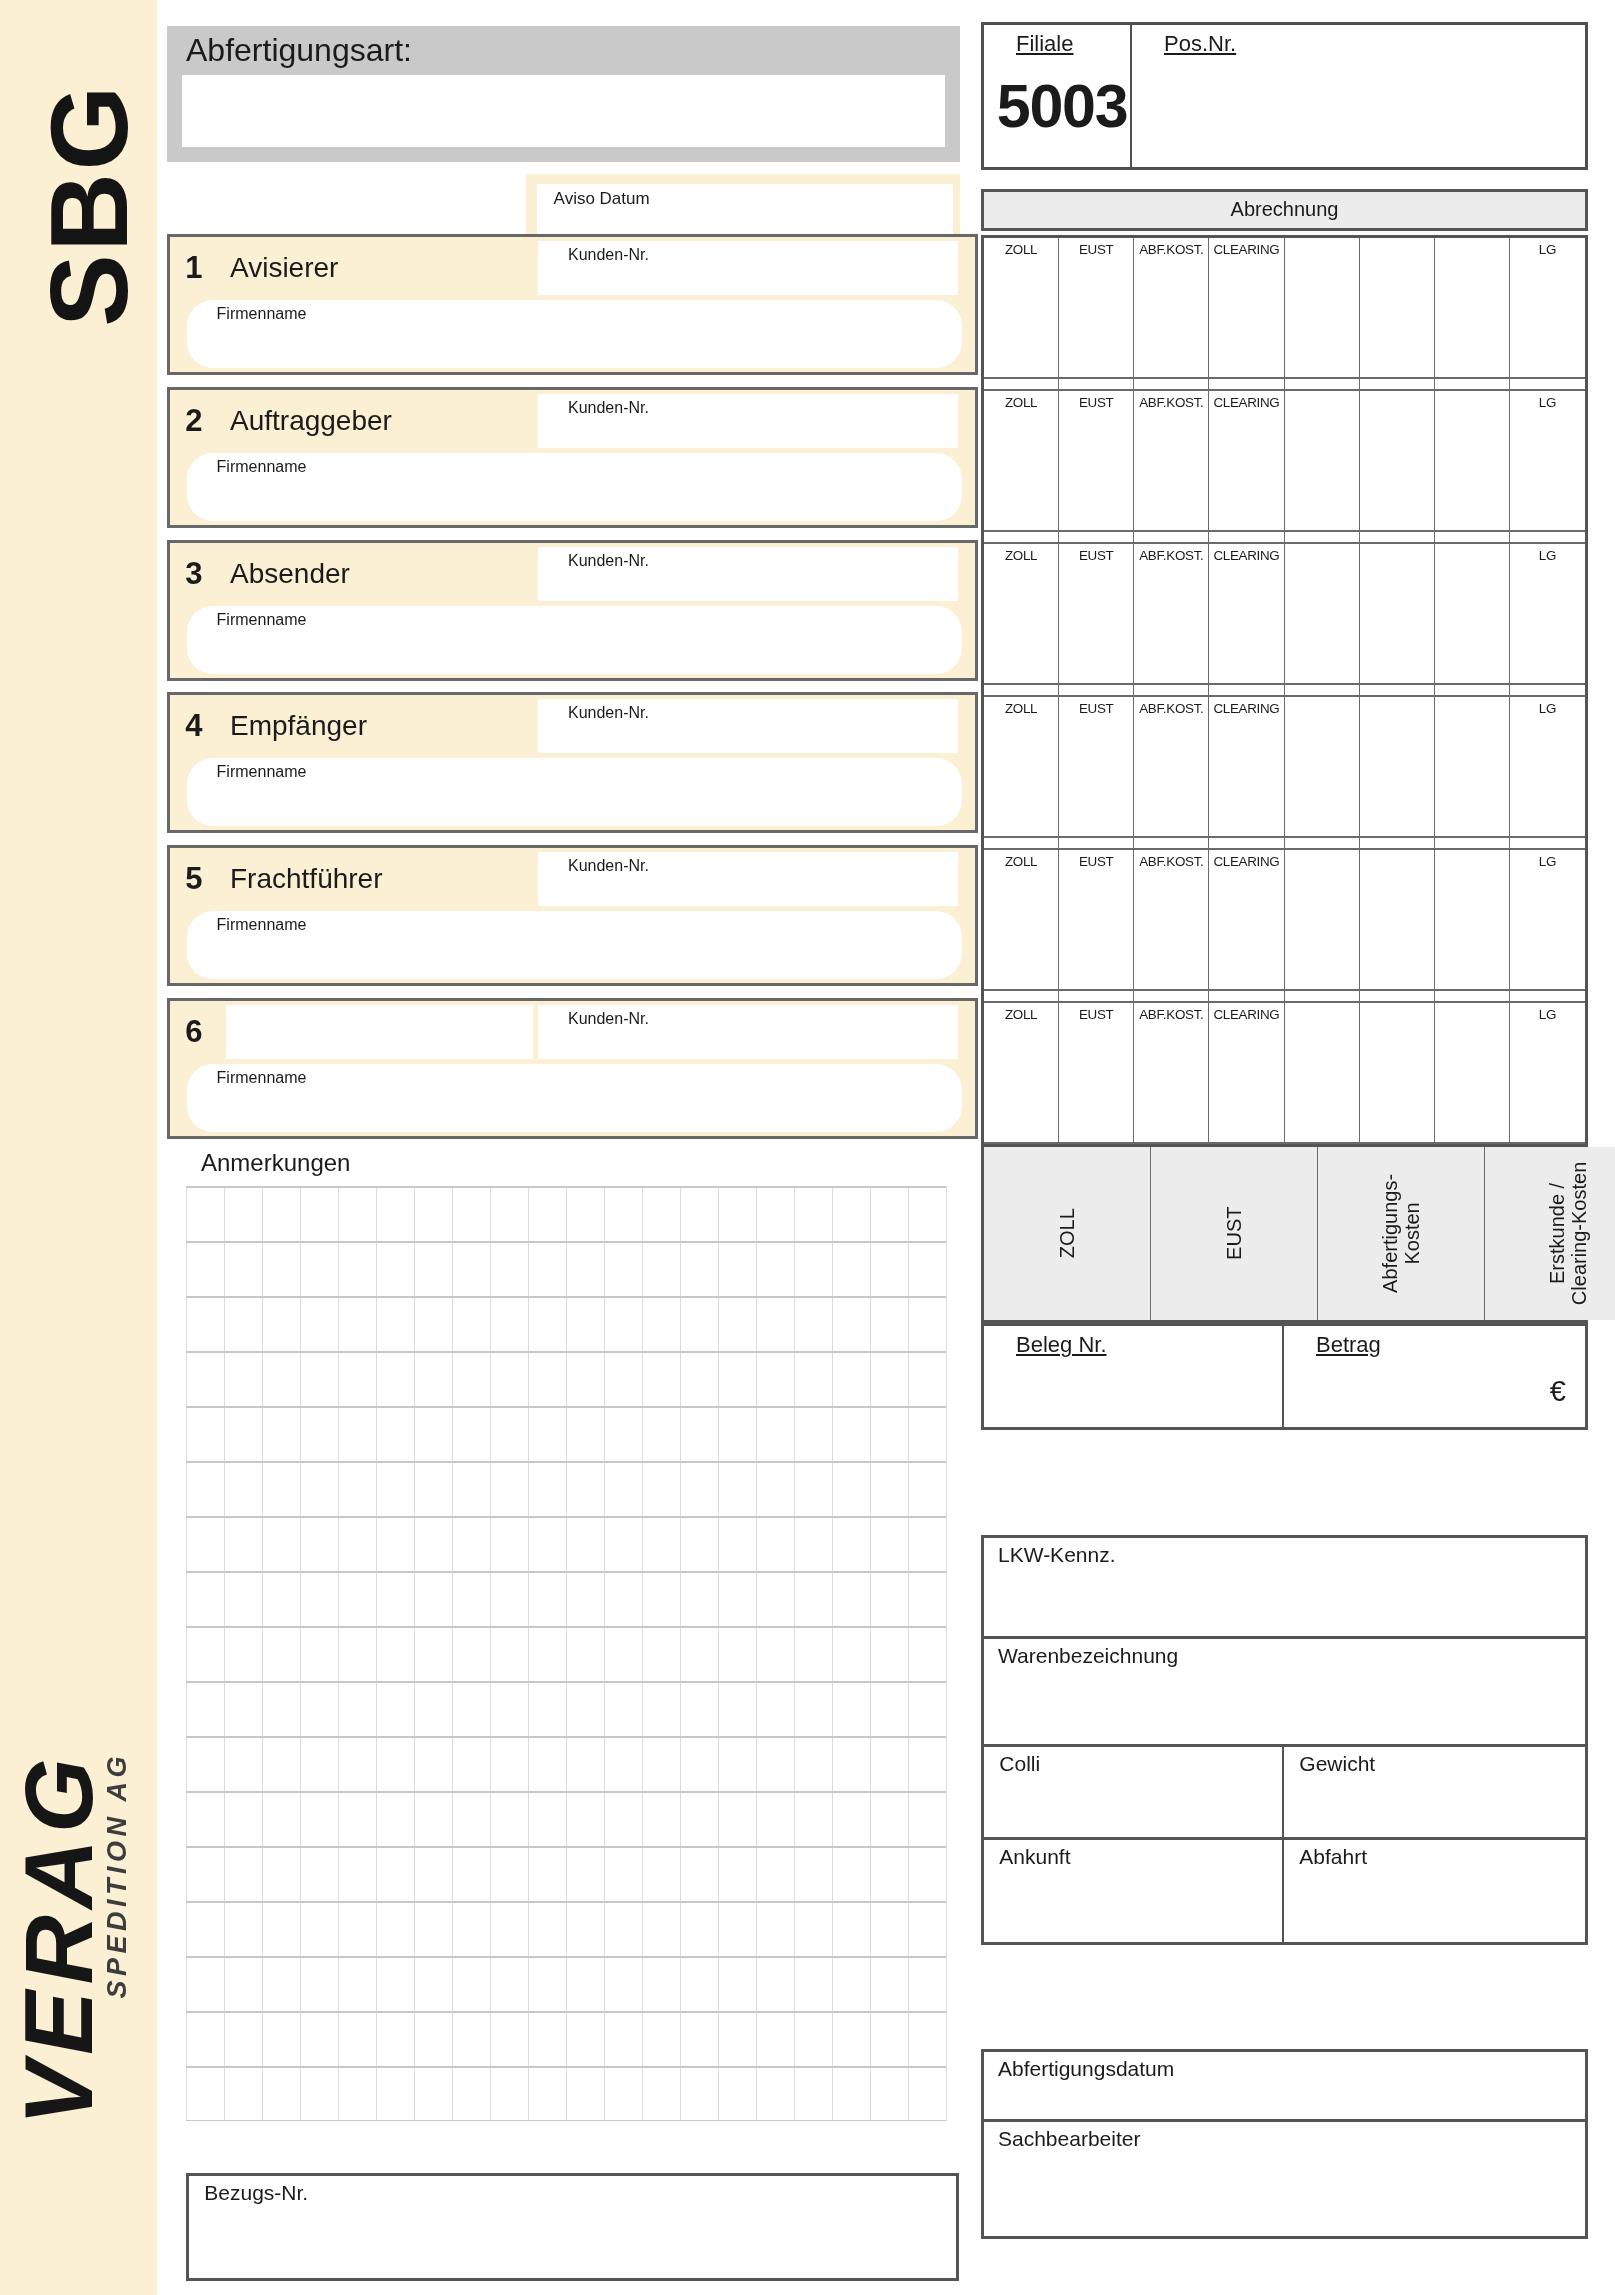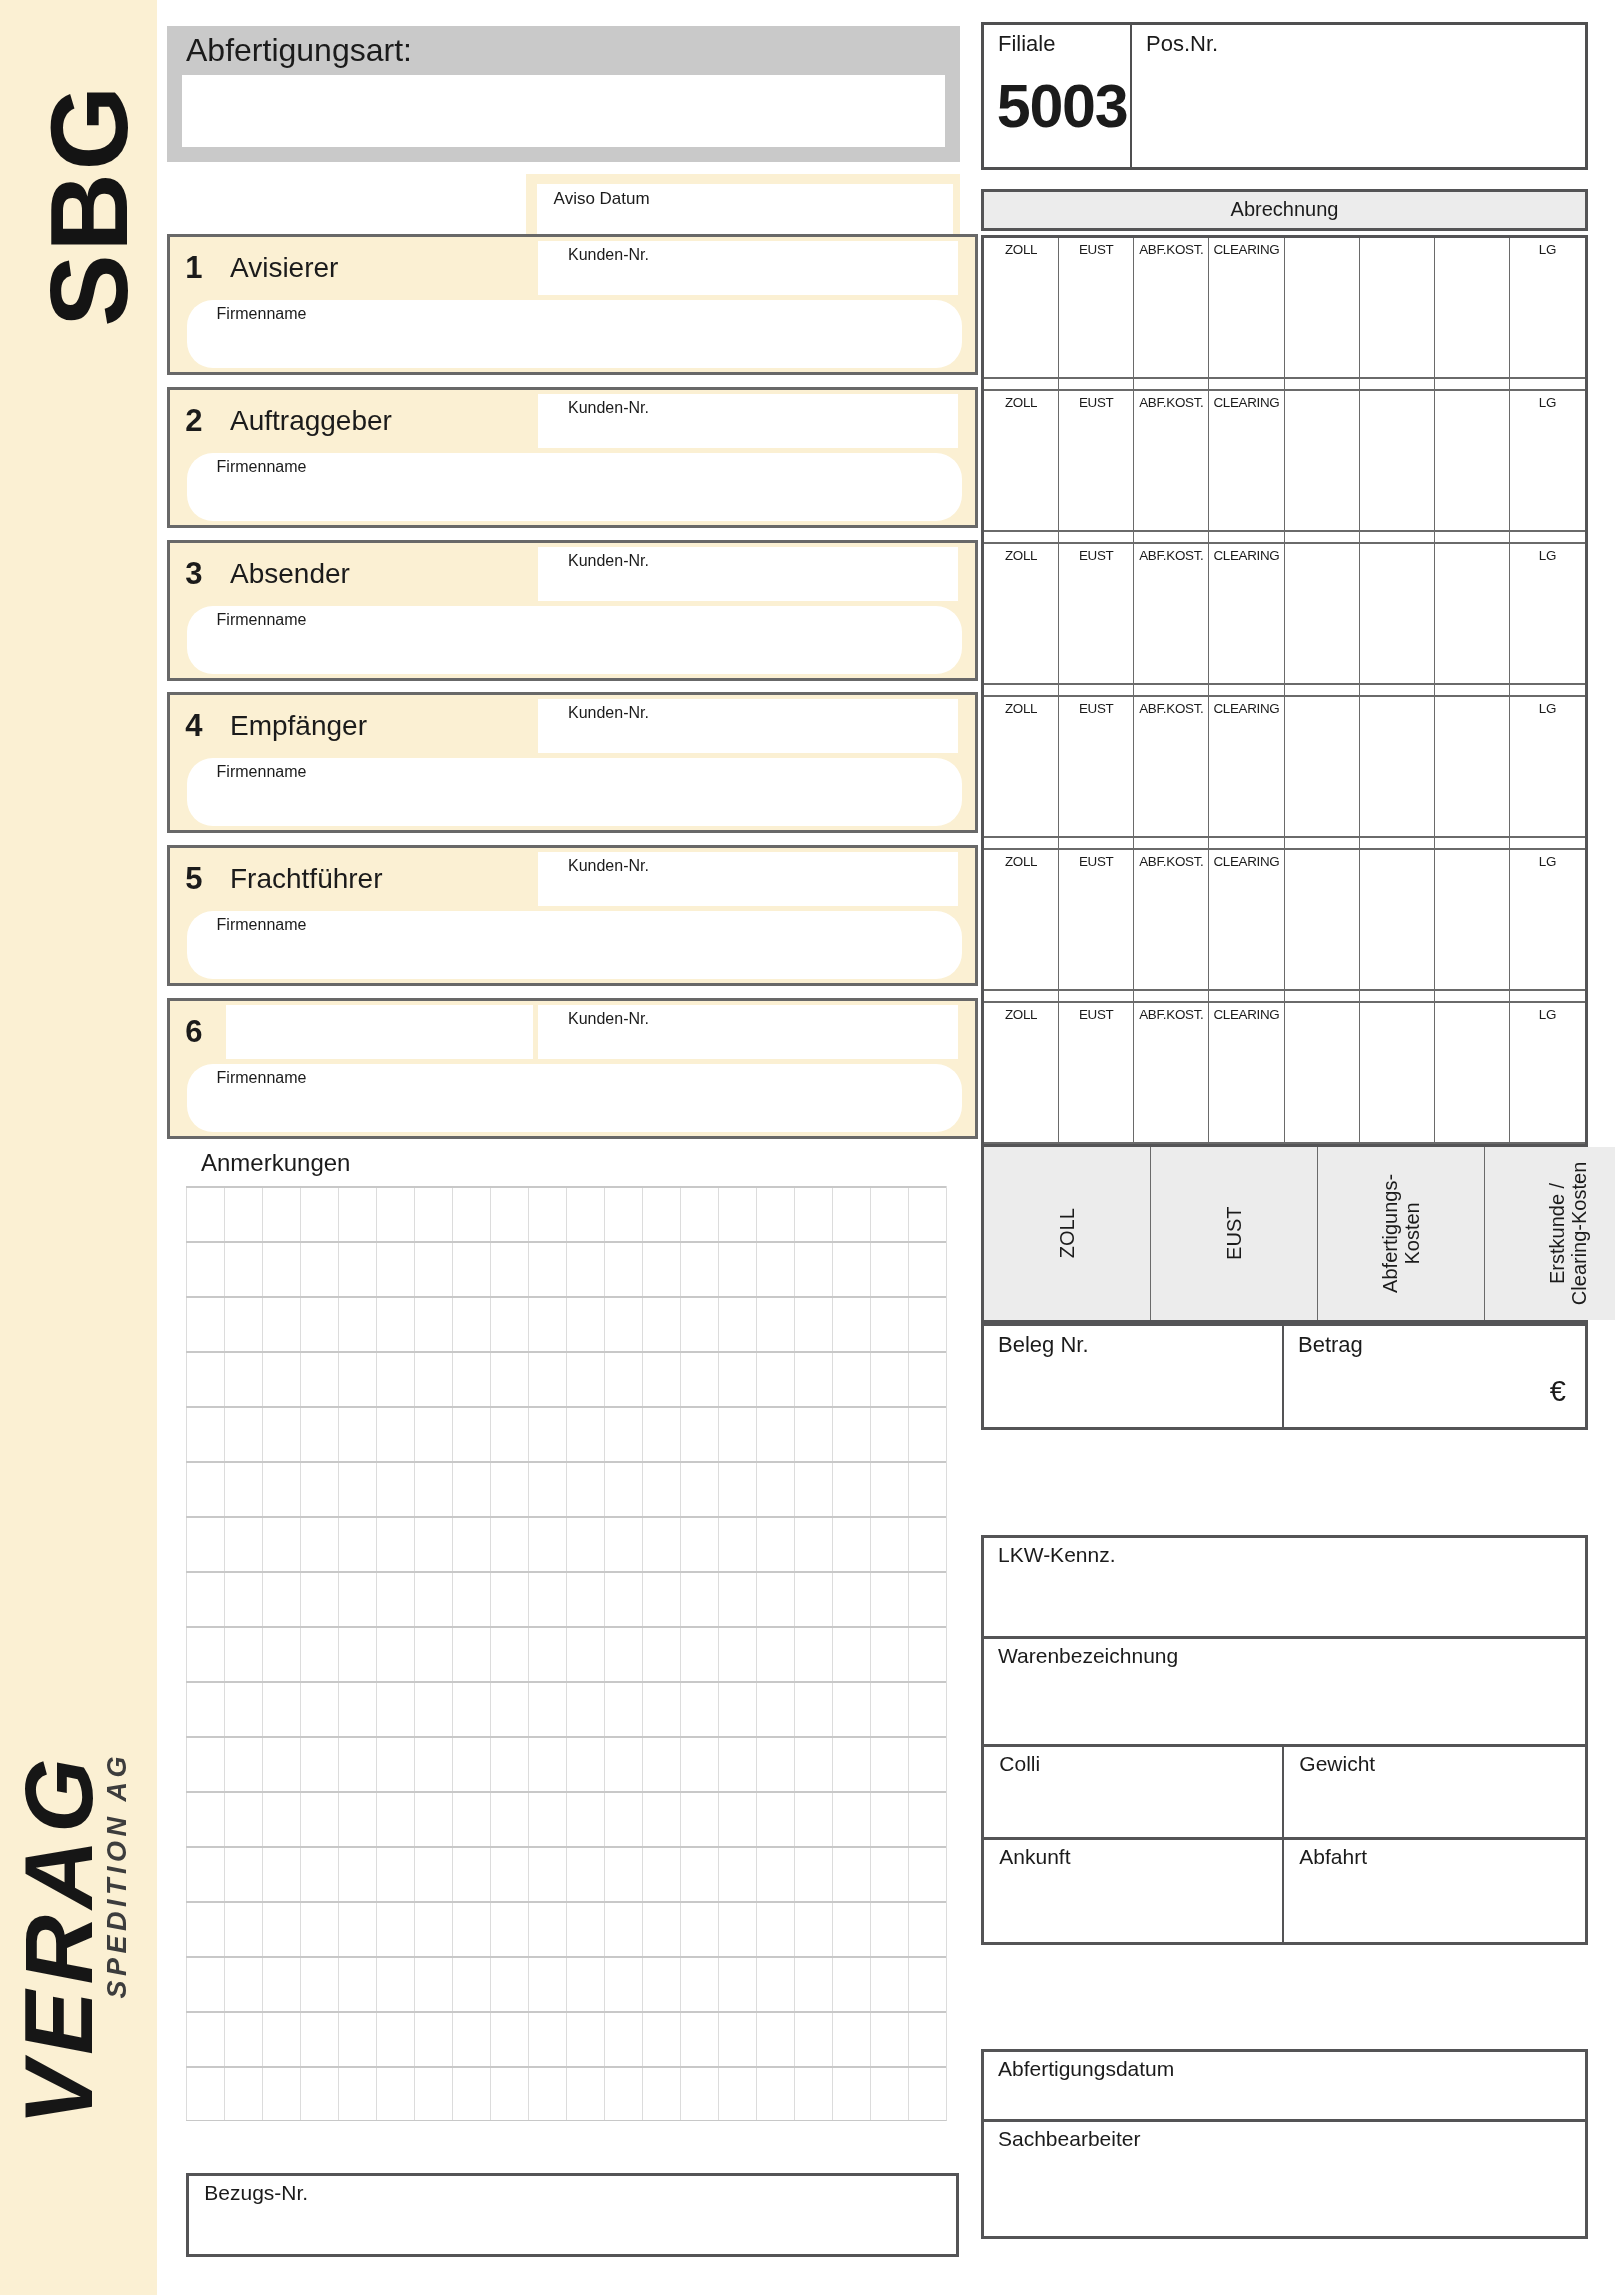--- a/index.html
+++ b/index.html
@@ -19,21 +19,21 @@
 
   
   .graybox{position:absolute;left:167px;top:25.6px;width:793px;height:136px;background:#c9c9c9;}
   .graybox .lbl{position:absolute;left:19px;top:6.4px;font-size:32px;}
   .graybox .input{position:absolute;left:14.7px;top:49px;width:763px;height:72px;background:#ffffff;}
 
   .filialebox{position:absolute;left:981px;top:22px;width:607px;height:148px;border:3.8px solid #4f4f50;display:flex;background:#fff;}
   .filialebox .c1{width:148px;border-right:2.6px solid #4f4f50;position:relative;}
   .filialebox .c2{flex:1;position:relative;}
   .slabel{font-size:22px;}
-  .cellpad{position:absolute;left:14px;top:6.4px;}
+  .cellpad{position:absolute;left:32px;top:6.4px;text-decoration:underline;}
   .bignum{position:absolute;left:12.8px;top:46px;font-size:61px;font-weight:bold;letter-spacing:-1.3px;}
 
   
   .aviso{position:absolute;left:526px;top:174px;width:434px;height:61px;background:#fbf0d3;}
   .aviso .field{position:absolute;left:11px;top:9.6px;width:416px;height:52px;background:#fff;}
   .aviso .field .lbl{position:absolute;left:16.6px;top:5.1px;font-size:17px;}
 
   
   .section{position:absolute;left:167px;width:811px;height:141px;background:#fbf0d3;border:3.2px solid #686868;}
   .section .num{position:absolute;left:15.3px;top:12.8px;font-size:31px;font-weight:bold;}
@@ -73,21 +73,21 @@
   .split .c2{flex:1;position:relative;}
   .split .lbl2{position:absolute;left:15.3px;top:5.1px;font-size:21px;}
 
   
   .anm-label{position:absolute;left:201px;top:1149px;font-size:24px;}
   .anm-grid{position:absolute;left:186px;top:1186px;width:761px;height:935px;
       background-image:linear-gradient(#c8c8c8 1.9px,transparent 1.9px),linear-gradient(90deg,#dcdcdc 1.3px,transparent 1.3px);
       background-size:100% 55px,38px 100%;
       border-bottom:1.9px solid #c8c8c8;border-right:1.3px solid #dcdcdc;}
 
-  .bezugs{position:absolute;left:186px;top:2173px;width:773px;height:84px;border:3.8px solid #545456;background:#fff;}
+  .bezugs{position:absolute;left:186px;top:2173px;width:773px;height:108px;border:3.8px solid #545456;background:#fff;}
   .bezugs .lbl{position:absolute;left:15.3px;top:5.1px;font-size:21px;}
 </style>
 </head>
 <body>
 
 <div id="page">
 
   <div class="strip">
     <div class="sbg">SBG</div>
     <div class="verag">

